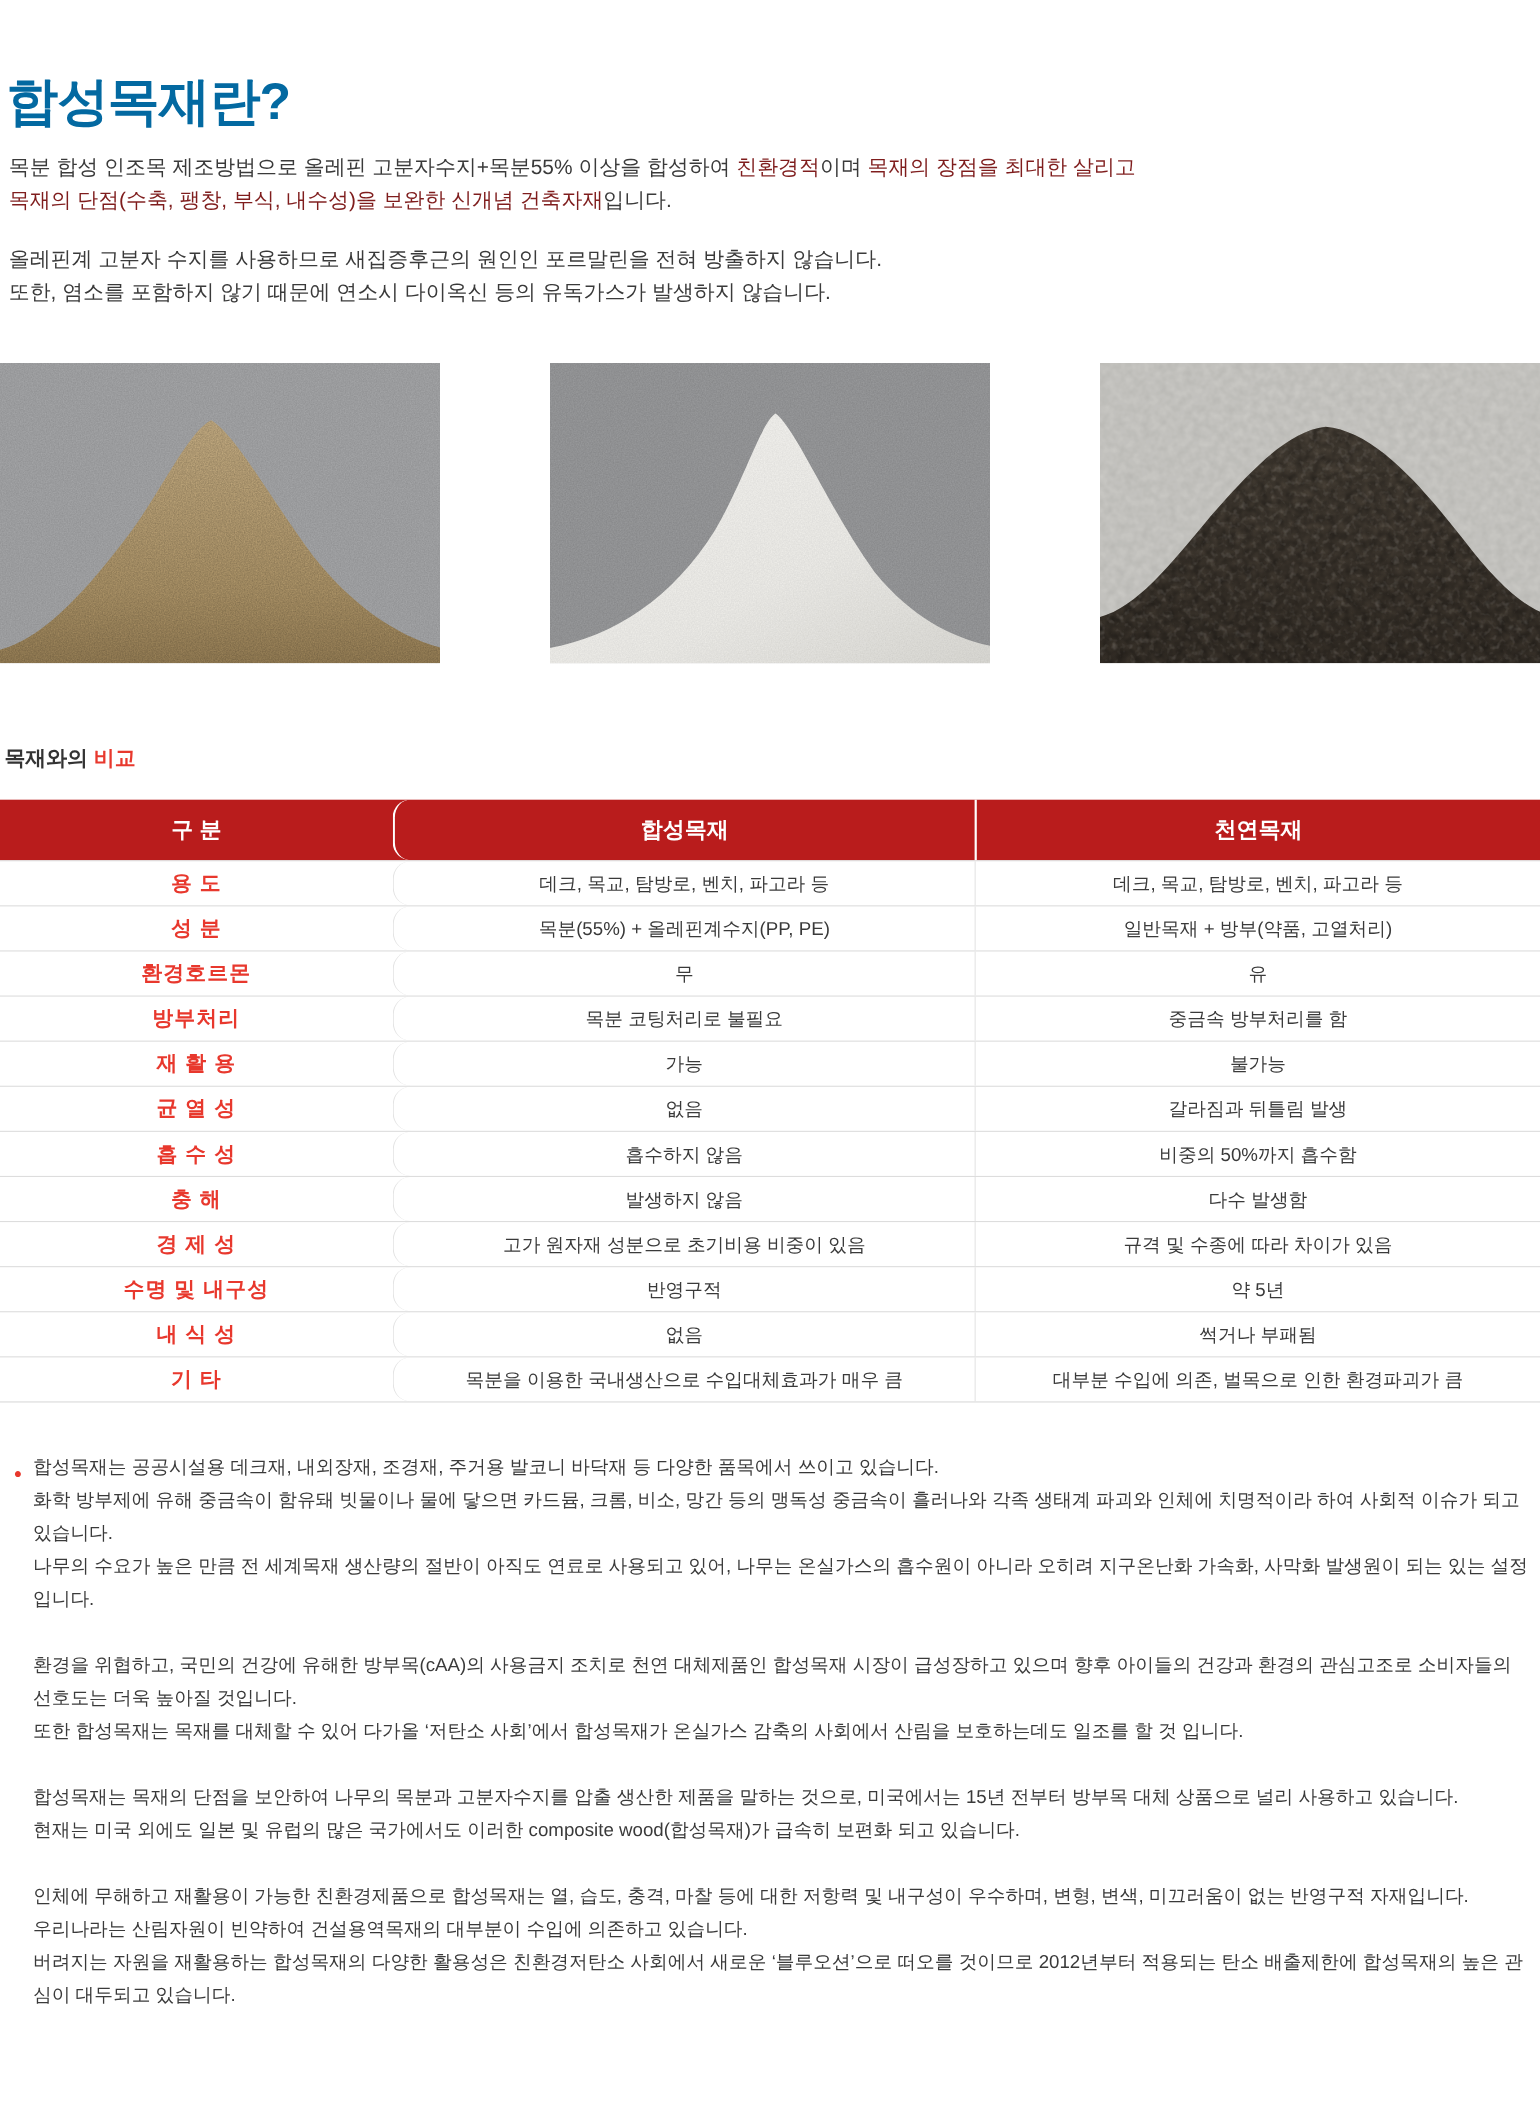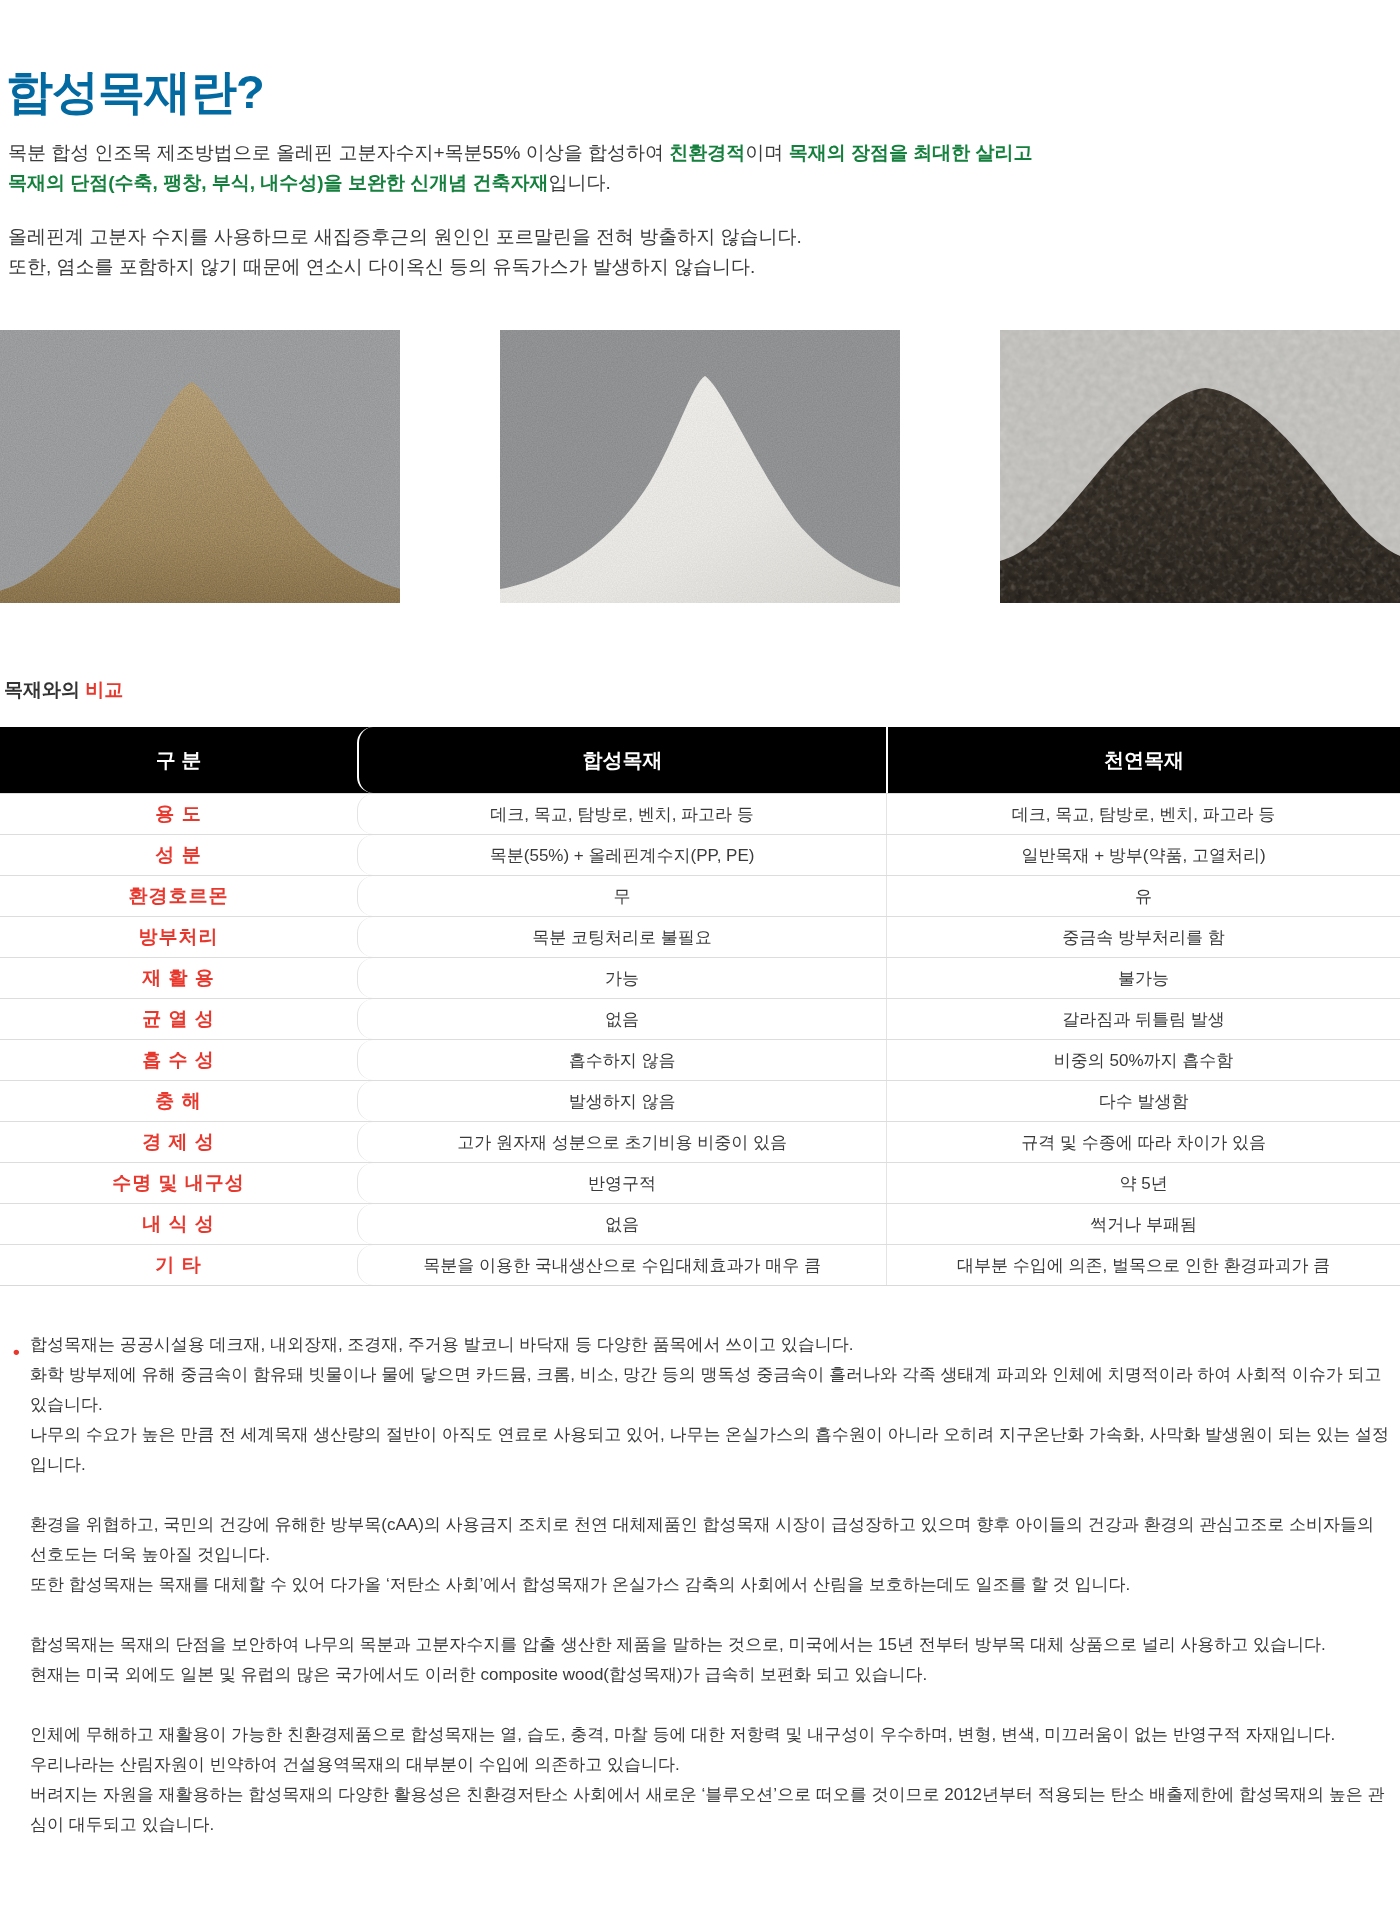--- a/index.html
+++ b/index.html
@@ -5,33 +5,33 @@
   html,body{margin:0;padding:0;background:#ffffff;}
   body{font-family:"Liberation Sans","DejaVu Sans",sans-serif;}
   .page{width:1400px;height:1930px;background:#ffffff;overflow:hidden;position:relative;}
 
   
   .main-title{margin:66px 0 0 6px;font-size:47px;line-height:52px;font-weight:800;color:#0369a1;letter-spacing:-1px;}
 
   
   .intro-p1{margin:20px 0 0 8px;font-size:19px;line-height:30px;color:#3a3a3a;}
   .intro-p2{margin:24px 0 0 8px;font-size:19px;line-height:30px;color:#3a3a3a;}
-  .hl{color:#15803d;font-weight:700;}
+  .hl{color:#7f1d1d;font-weight:400;}
 
   
   .photos{display:flex;justify-content:space-between;margin-top:48px;}
   .photo{width:400px;height:273px;display:block;}
 
   
   .cmp-heading{margin:72px 0 0 4px;font-size:19px;line-height:30px;font-weight:800;color:#333333;}
   .cmp-heading .accent{color:#e8382d;}
 
   
   .cmp-table{margin-top:22px;width:1400px;border-bottom:1px solid #d9d9d9;}
-  .t-head{display:flex;background:#000000;height:66px;}
+  .t-head{display:flex;background:#b91c1c;height:55px;}
   .t-head .cell{display:flex;align-items:center;justify-content:center;color:#ffffff;font-size:20px;font-weight:700;}
   .t-row{display:flex;height:40px;border-top:1px solid #dddddd;}
   .t-row .cell{display:flex;align-items:center;justify-content:center;font-size:17px;color:#3a3a3a;text-align:center;}
   .t-row .label{color:#e8382d;font-size:19px;font-weight:700;letter-spacing:1px;}
   .col1{width:25.5%;}
   .col2{width:37.8%;border-radius:16px;}
   .col3{width:36.7%;}
   .t-head .col2,.t-head .col3{border-left:2px solid #ffffff;box-sizing:border-box;}
   .t-row .col2,.t-row .col3{border-left:1px solid #e4e4e4;box-sizing:border-box;}
 

